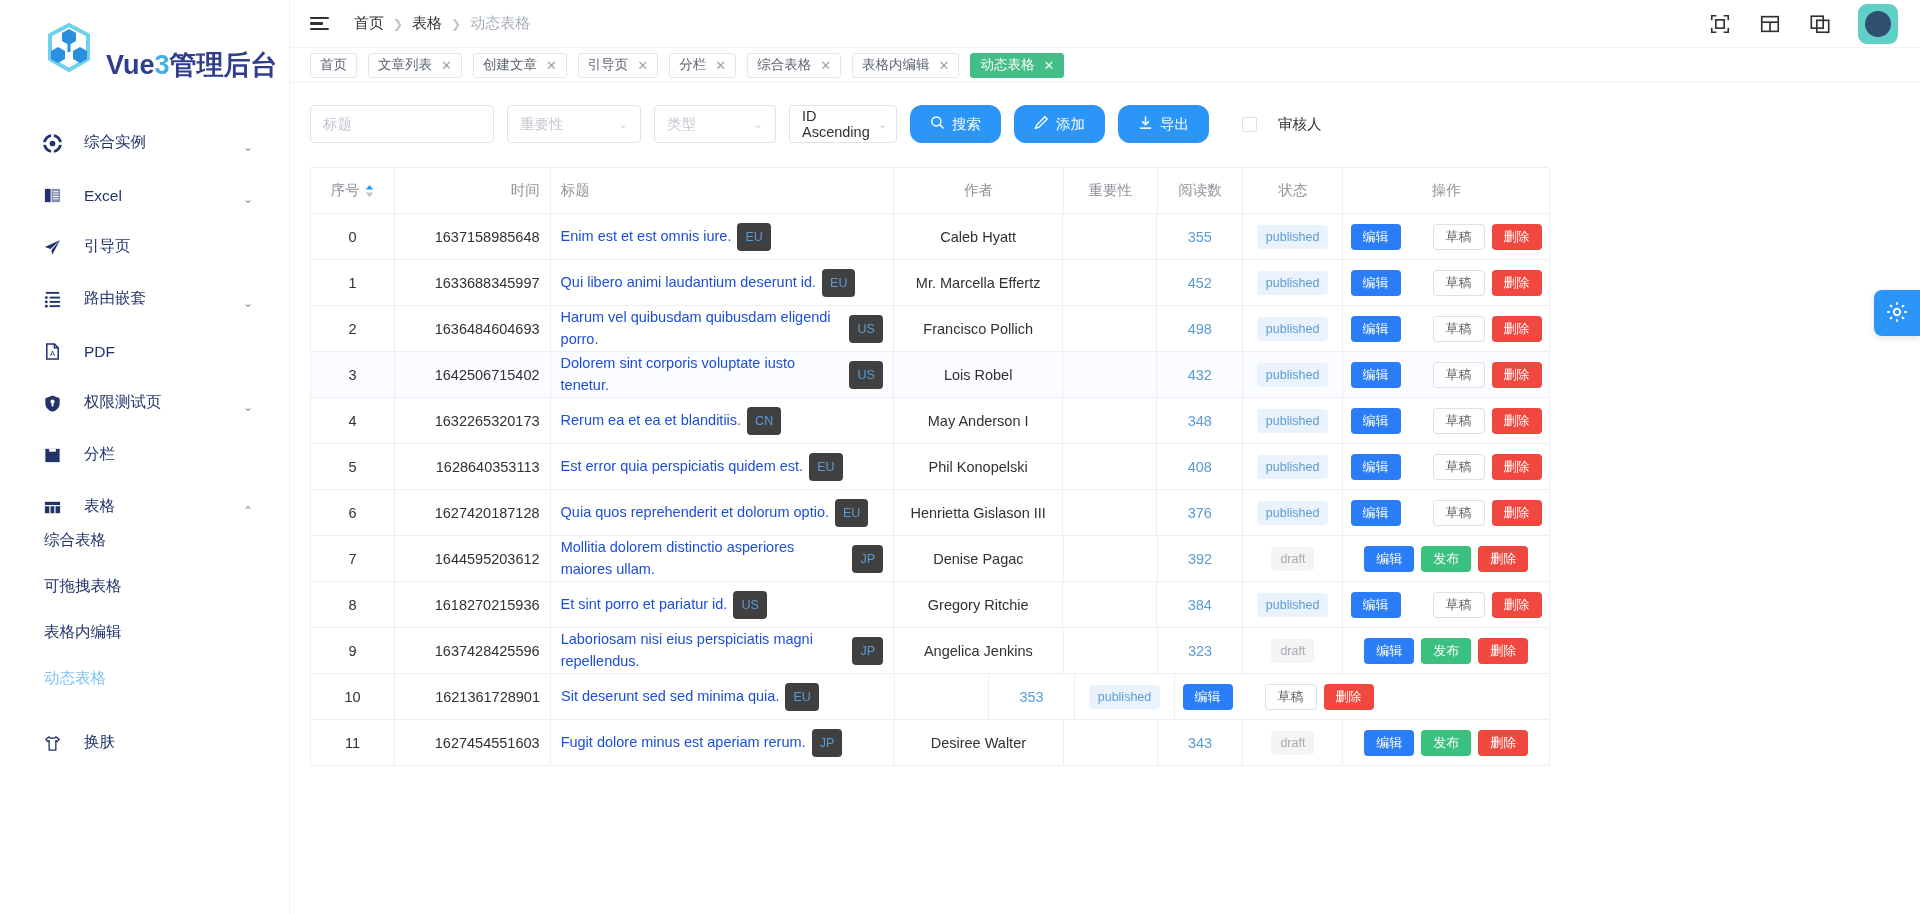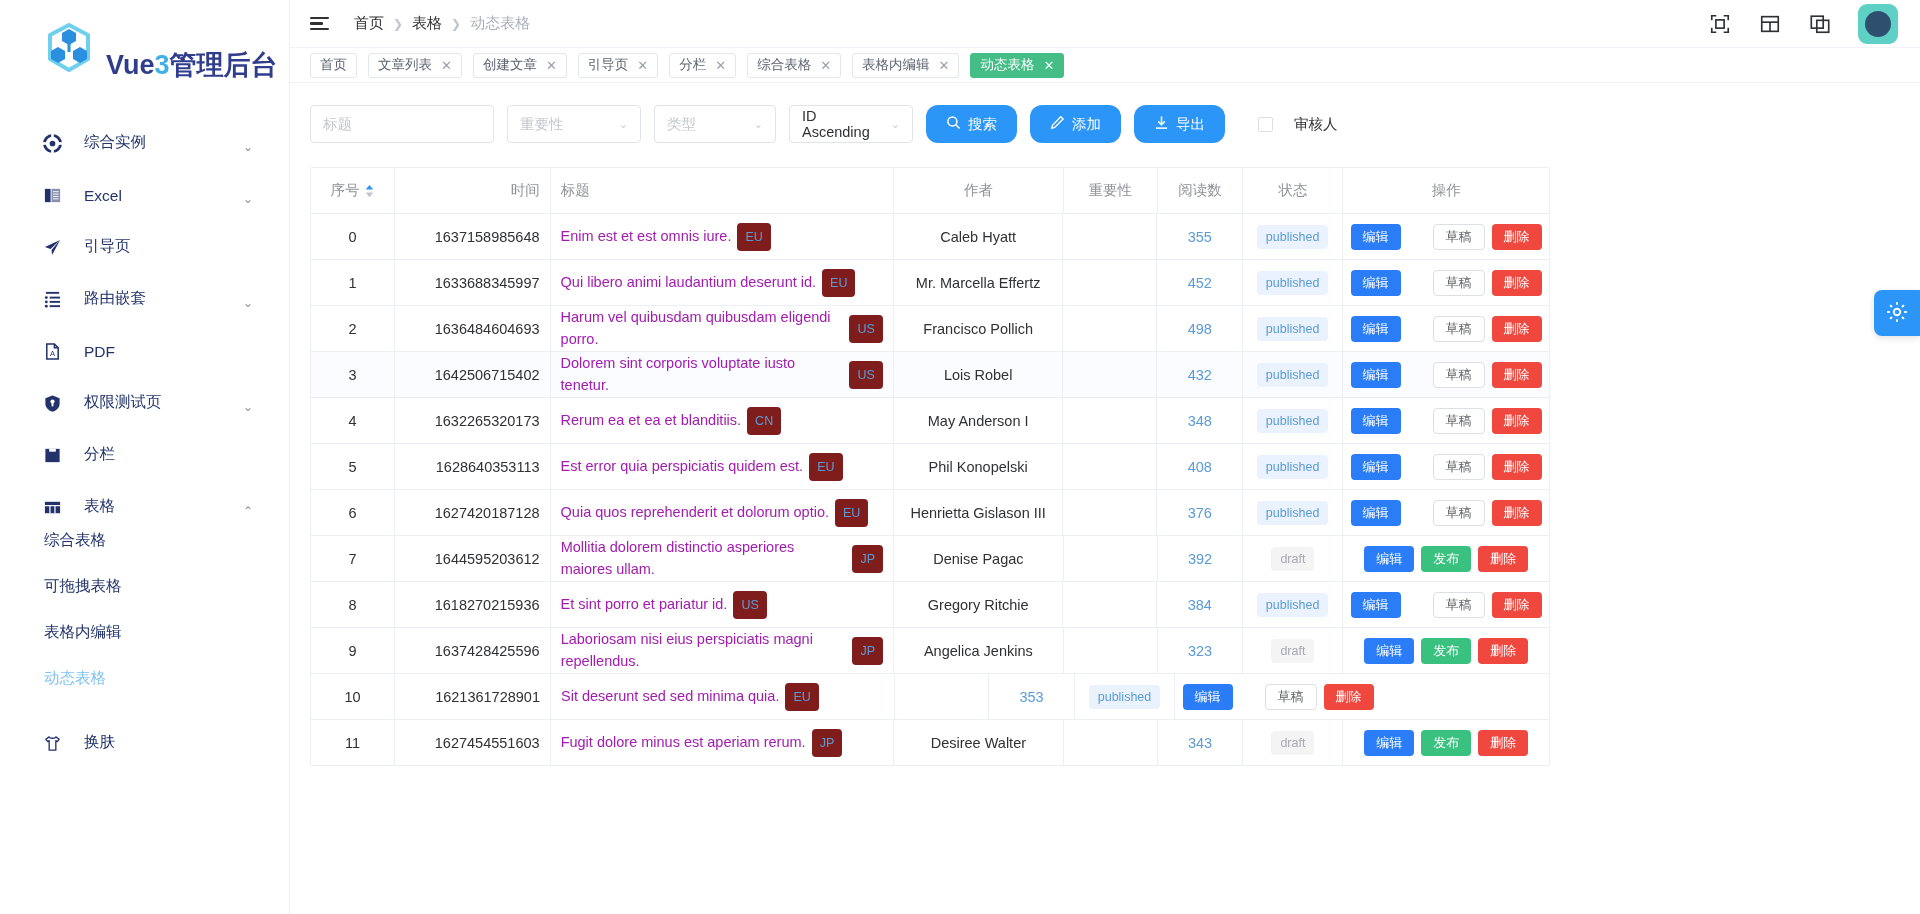--- a/index.html
+++ b/index.html
@@ -79,21 +79,21 @@
   
   .toolbar { display:flex; align-items:center; gap:13px; margin-bottom:24px; }
   .fld {
     height:38px; border:1px solid #e0e3e9; border-radius:4px; background:#fff;
     display:flex; align-items:center; padding:0 12px; font-size:14.5px; color:#303133;
   }
   .fld.ph { color:#c3c7ce; }
   .fld.title-in { width:184px; }
   .fld.sel { width:134px; justify-content:space-between; }
   .fld.sel.wide { width:122px; }
-  .fld.sel.sort { width:124px; color:#303133; }
+  .fld.sel.sort { width:108px; color:#303133; }
   .caret { color:#c8ccd4; font-size:11px; line-height:1; margin-left:8px; }
   .btn {
     height:38px; border-radius:12px; border:none; background:#2b96f7; color:#fff;
     display:flex; align-items:center; justify-content:center; gap:7px;
     font-size:14.5px; padding:0 20px; cursor:pointer; font-family:inherit;
   }
   .chk-wrap { display:flex; align-items:center; gap:21px; margin-left:20px; cursor:pointer; }
   .chkbox { width:15px; height:15px; border:1px solid #dcdfe6; border-radius:2px; background:#fff; }
   .chk-lb { font-size:14.5px; color:#303133; }
 
@@ -112,25 +112,25 @@
   .c-idx { width:84px; justify-content:center; }
   .c-time { width:156px; justify-content:flex-end; }
   .c-title { width:344px; justify-content:flex-start; }
   .c-author { width:170px; justify-content:center; }
   .c-imp { width:94px; justify-content:center; }
   .c-read { width:86px; justify-content:center; }
   .c-status { width:100px; justify-content:center; }
   .c-ops { width:206px; justify-content:center; gap:7px; }
   .tr.body { min-height:45px; font-size:14.5px; color:#303133; }
   .td { min-height:45px; }
-  .title-link { color:#a21caf; line-height:1.5; }
+  .title-link { color:#1d4ed8; line-height:1.5; }
   .ttag {
     display:inline-flex; align-items:center; justify-content:center;
     height:28px; padding:0 8px; border-radius:4px;
-    background:#7f1d1d; color:#5b9bd5; font-size:12.5px; margin-left:6px;
+    background:#404040; color:#5b9bd5; font-size:12.5px; margin-left:6px;
     vertical-align:middle;
   }
   .read { color:#5b9bd5; }
   .stag {
     display:inline-flex; align-items:center; justify-content:center;
     height:24px; padding:0 9px; border-radius:4px; font-size:12.5px;
     background:#eaf3fd; color:#5b9bd5;
   }
   .stag.draft { background:#f4f4f5; color:#a6aab3; }
   .opbtn {

